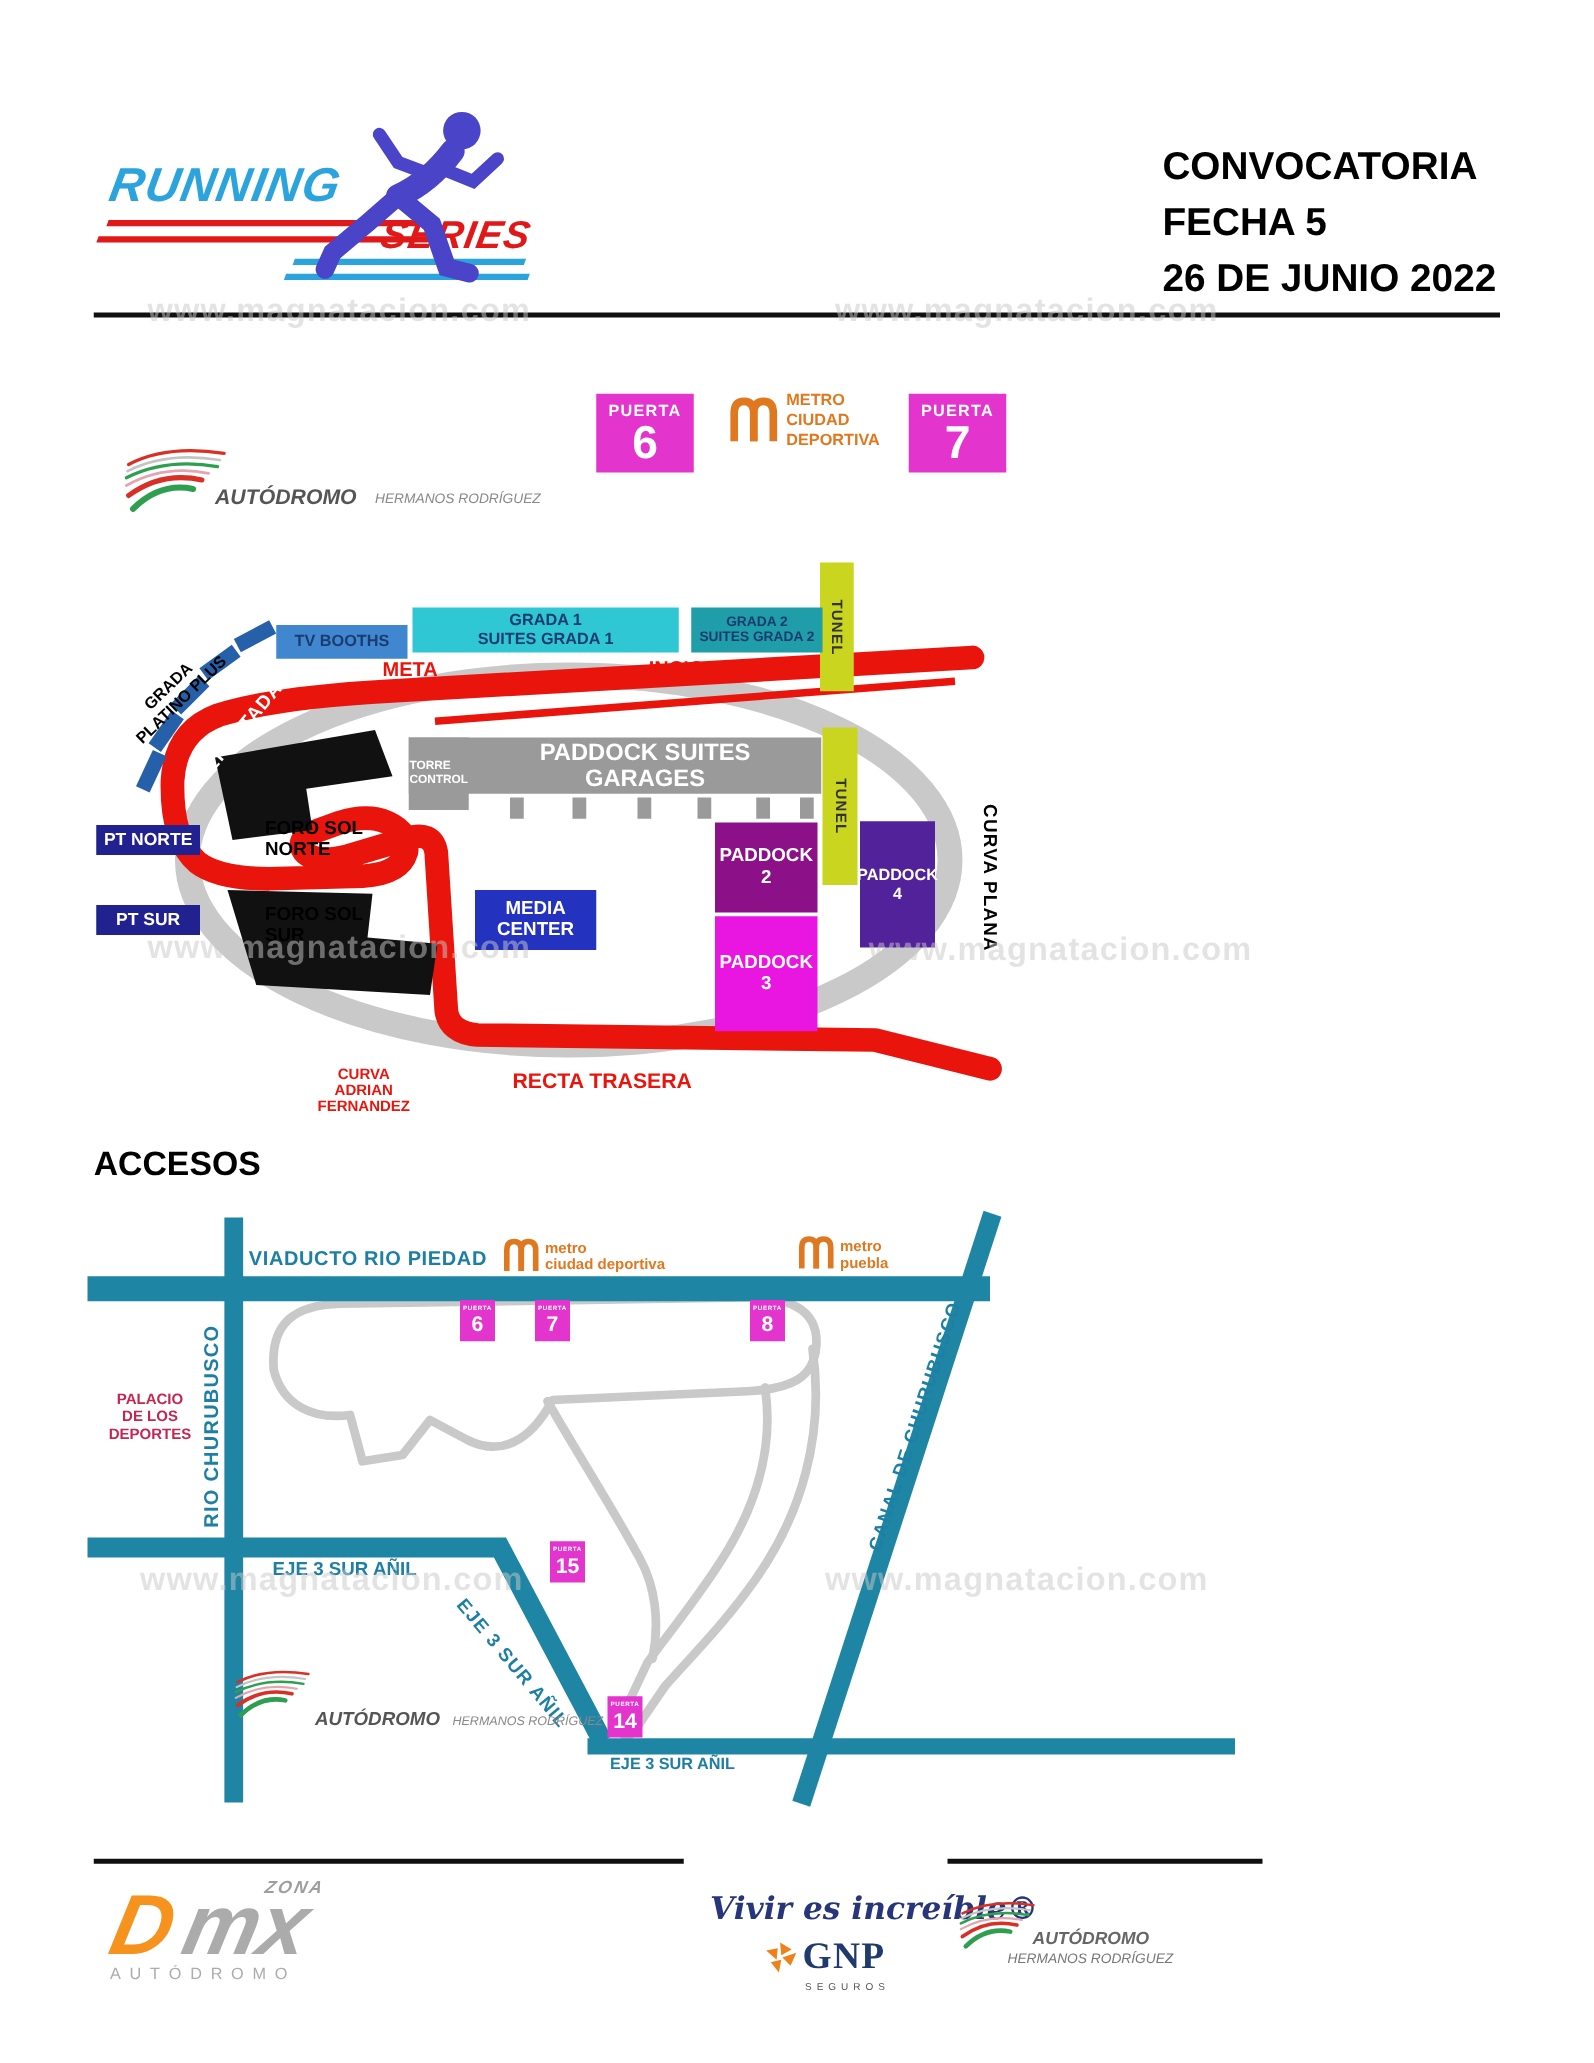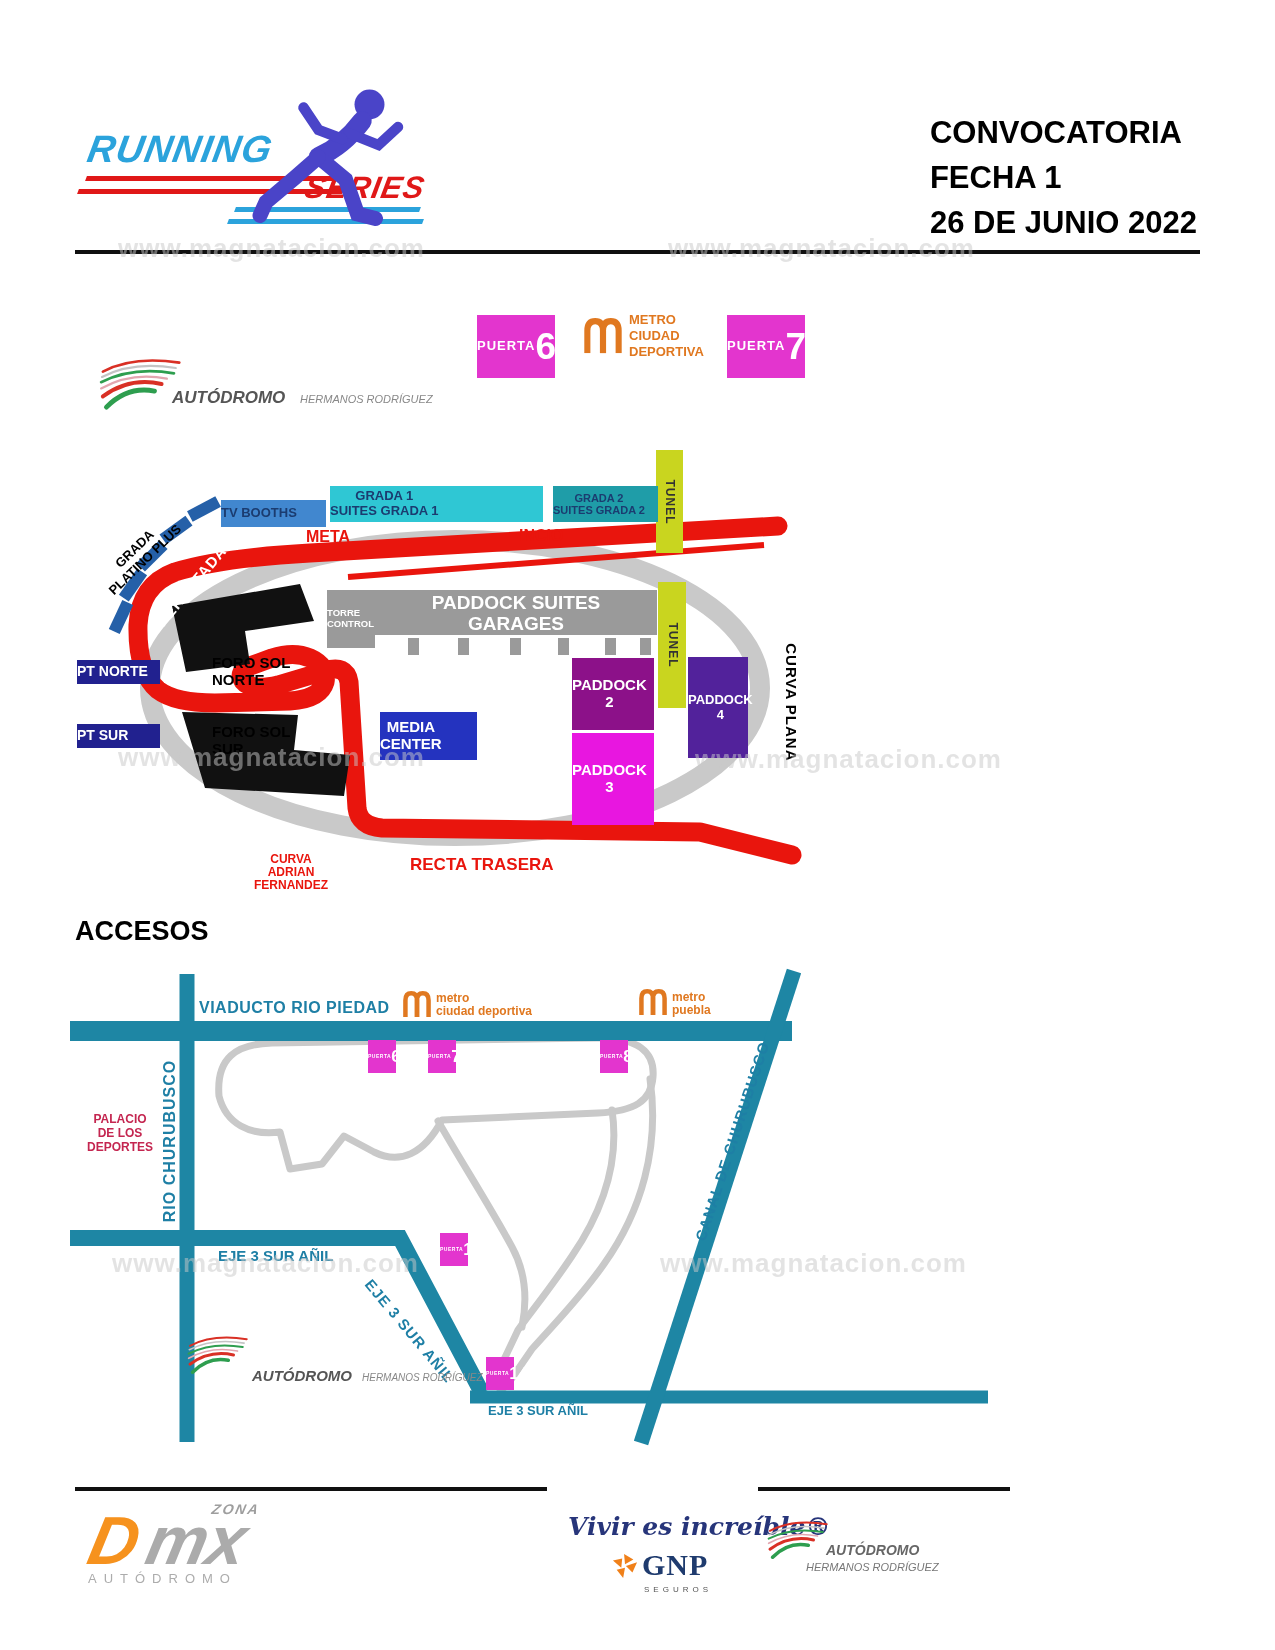--- a/index.html
+++ b/index.html
@@ -2,21 +2,21 @@
 <html style="--magenta: #E335CE; --track_red: #E9150D; --track_gray: #C9C9C9; --road_teal: #1E86A4; --label_teal: #1E7FA5; --explanada_gold: #B8902C; --tv_blue: #4187CF; --grada1_cyan: #2FC7D4; --grada2_teal: #1F9DA8; --tunel_yellow: #C9D51F; --platino_blue: #2560A8; --pt_navy: #21218F; --garage_gray: #9A9A9A; --paddock1_pink: #F2A6DC; --paddock2_purple: #8C1189; --paddock3_magenta: #E816E0; --paddock4_indigo: #52229B; --media_blue: #2433BF; --jardin_green: #1D7C2F; --metro_orange: #E07820; --palacio_red: #C42650; --navy_text: #1B3C70; --running_blue: #2BA3DC; --series_red: #E01818; --runner_violet: #4A44C8; --dmx_orange: #F6921E; --dmx_gray: #ABABAB; --gnp_navy: #27357A; --watermark_gray: #C9C9C9;"><head>
 <meta charset="utf-8">
 <style>
   html,body{margin:0;padding:0;background:#fff}
   .page{position:relative;width:1275px;height:1650px;background:#fff;font-family:"Liberation Sans",sans-serif;overflow:hidden}
   svg.layer{position:absolute;left:0;top:0;z-index:1}
   .abs{position:absolute;z-index:3}
   .lbl{position:absolute;z-index:3;font-weight:700;color:#000;line-height:1.12}
   .pre{white-space:pre-line}
   .ctr{text-align:center}
-  .box{position:absolute;z-index:2;display:flex;flex-direction:row;align-items:center;justify-content:flex-start;text-align:center;font-weight:700;line-height:1.12}
+  .box{position:absolute;z-index:2;display:flex;flex-direction:column;align-items:center;justify-content:center;text-align:center;font-weight:700;line-height:1.12}
   .puerta-lg{width:78px;height:63px;background:var(--magenta,#E335CE);color:#fff}
   .puerta-lg .pw{font-size:13px;letter-spacing:1px}
   .puerta-lg .pn{font-size:37px;line-height:.95}
   .puerta-sm{width:28px;height:33px;background:var(--magenta,#E335CE);color:#fff}
   .puerta-sm .pw{font-size:5px;letter-spacing:.5px}
   .puerta-sm .pn{font-size:17px;line-height:1}
   .teal{color:var(--label_teal,#1E7FA5)}
   .redtxt{color:var(--track_red,#E9150D)}
   .wm{position:absolute;z-index:4;font-size:26px;font-weight:700;color:var(--watermark_gray,#C9C9C9);opacity:.5;letter-spacing:1px;pointer-events:none}
   .title-line{display:block}
@@ -107,21 +107,21 @@
       <path d="M 73,24 C 64,36 55,43 44,48" stroke-width="13"></path>
       <path d="M 64,32 L 84,40 L 97,28" stroke-width="7"></path>
       <path d="M 60,36 L 44,30 L 34,15" stroke-width="7"></path>
       <path d="M 44,48 L 62,63 L 70,86 L 82,89" stroke-width="10"></path>
       <path d="M 44,48 L 28,62 L 9,78 L 5,87" stroke-width="10"></path>
     </g>
   </svg>
 
   <div class="abs" style="right:78px;top:110px;text-align:left;font-weight:700;font-size:31px;line-height:45px;color:#000">
     <span class="title-line">CONVOCATORIA</span>
-    <span class="title-line">FECHA 1</span>
+    <span class="title-line">FECHA 5</span>
     <span class="title-line">26 DE JUNIO 2022</span>
   </div>
   <div class="hr" style="left:75px;top:250px;width:1125px;height:4px"></div>
 
   <svg class="abs" style="left:96px;top:352px" width="92" height="64" viewBox="0 0 100 72">
       <use href="#sym-swoosh"></use>
     </svg>
   <div class="lbl it" style="left:172px;top:388px;font-size:17px;color:#555">AUTÓDROMO</div>
   <div class="lbl it" style="left:300px;top:393px;font-size:11px;color:#888;font-weight:400">HERMANOS RODRÍGUEZ</div>
 

